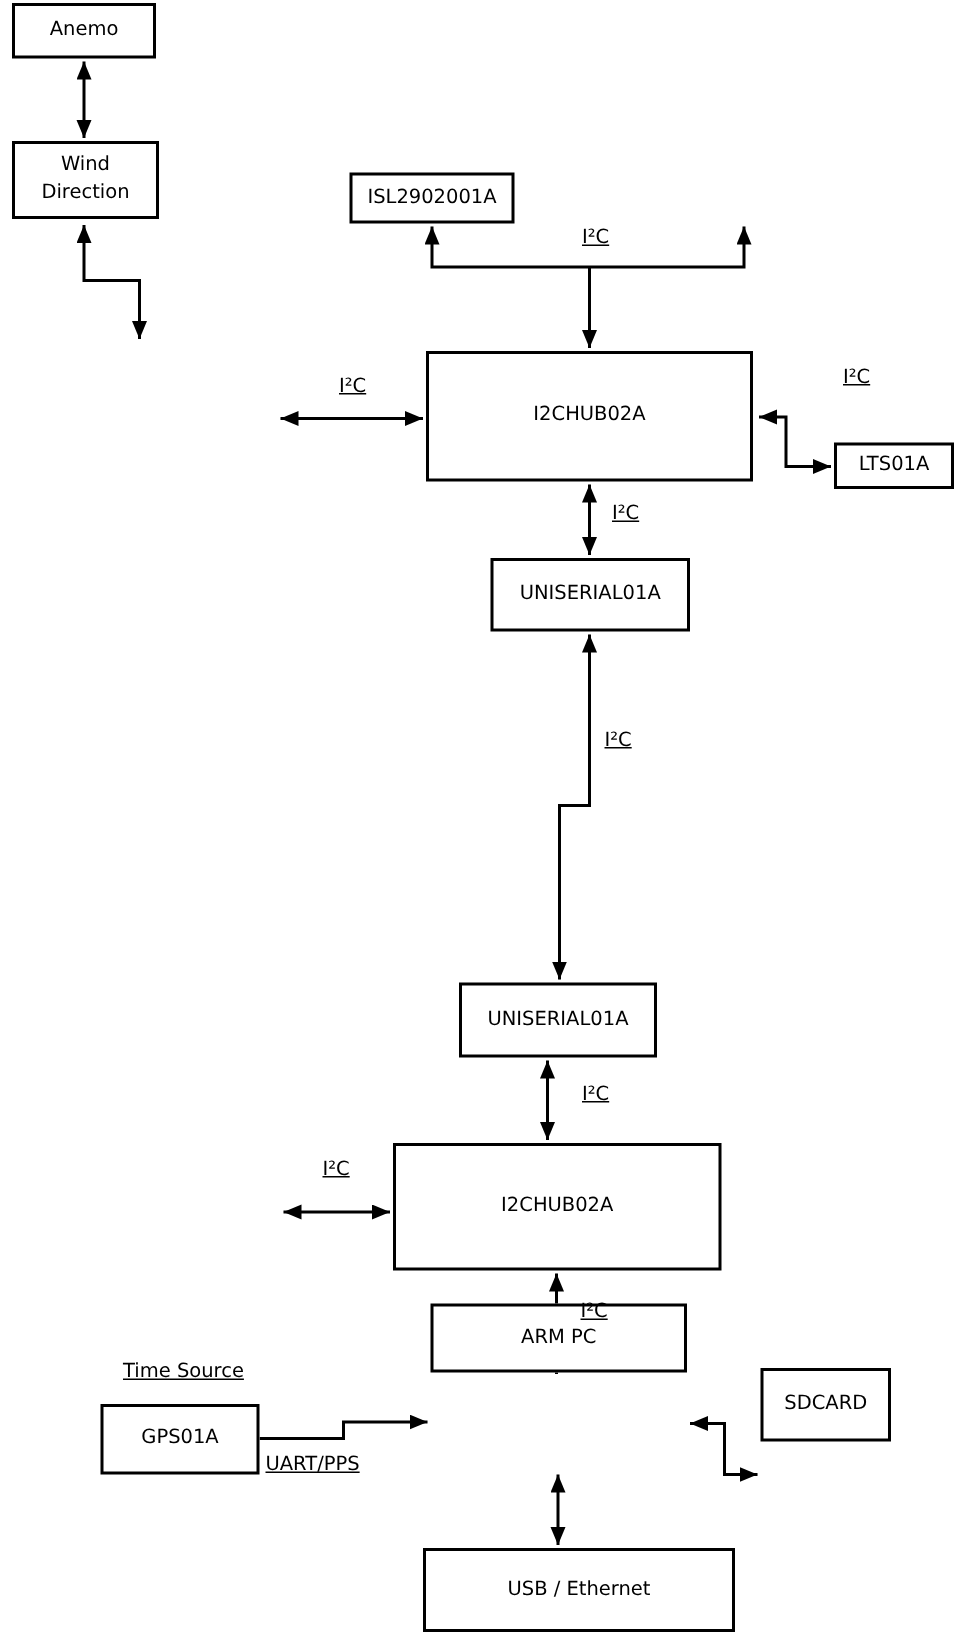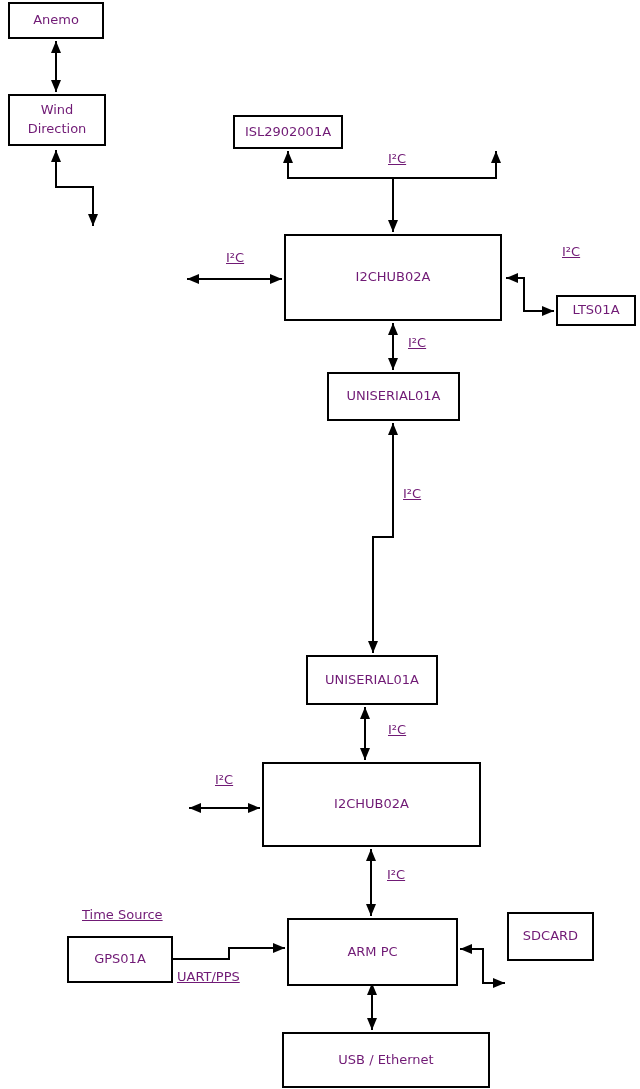--- a/index.html
+++ b/index.html
@@ -1,21 +1,21 @@
 <!DOCTYPE html>
 <html><head>
 <meta charset="utf-8">
 <style>
   html,body{margin:0;padding:0;background:#ffffff;}
   .stage{
     position:relative;
     width:640px;height:1089px;
     background:#ffffff;
     font-family:"DejaVu Sans","Liberation Sans",sans-serif;
-    color:#701a75;
+    color:#000000;
     overflow:hidden;
   }
   .wires{position:absolute;left:0;top:0;width:640px;height:1089px;}
   .wire{stroke:#000;stroke-width:2;fill:none;}
   .box{
     position:absolute;
     box-sizing:border-box;
     background:#ffffff;
     border:2px solid #000;
     display:flex;flex-direction:column;
@@ -34,21 +34,21 @@
   #b-wind{left:8px;top:94px;width:98px;height:52px}
   #b-pic{left:2px;top:228px;width:183px;height:100px}
   #b-isl{left:233px;top:115px;width:110px;height:34px}
   #b-sht{left:440px;top:115px;width:110px;height:33px}
   #b-hub1{left:284px;top:234px;width:218px;height:87px}
   #b-lts{left:556px;top:295px;width:80px;height:31px}
   #b-uni1{left:327px;top:372px;width:133px;height:49px}
   #b-uni2{left:306px;top:655px;width:132px;height:50px}
   #b-hub2{left:262px;top:762px;width:219px;height:85px}
   #b-baro{left:75px;top:775px;width:112px;height:57px}
-  #b-arm{left:287px;top:918px;width:171px;height:68px}
+  #b-arm{left:287px;top:869px;width:171px;height:46px}
   #b-gps{left:67px;top:936px;width:106px;height:47px}
   #b-sd{left:507px;top:912px;width:87px;height:49px}
   #b-usb{left:282px;top:1032px;width:208px;height:56px}
   
   #l-i2c-top{left:388px;top:152px}
   #l-i2c-lts{left:562px;top:245px}
   #l-i2c-pic{left:226px;top:251px}
   #l-i2c-hub1uni{left:408px;top:336px}
   #l-i2c-unilink{left:403px;top:487px}
   #l-i2c-uni2hub2{left:388px;top:723px}

